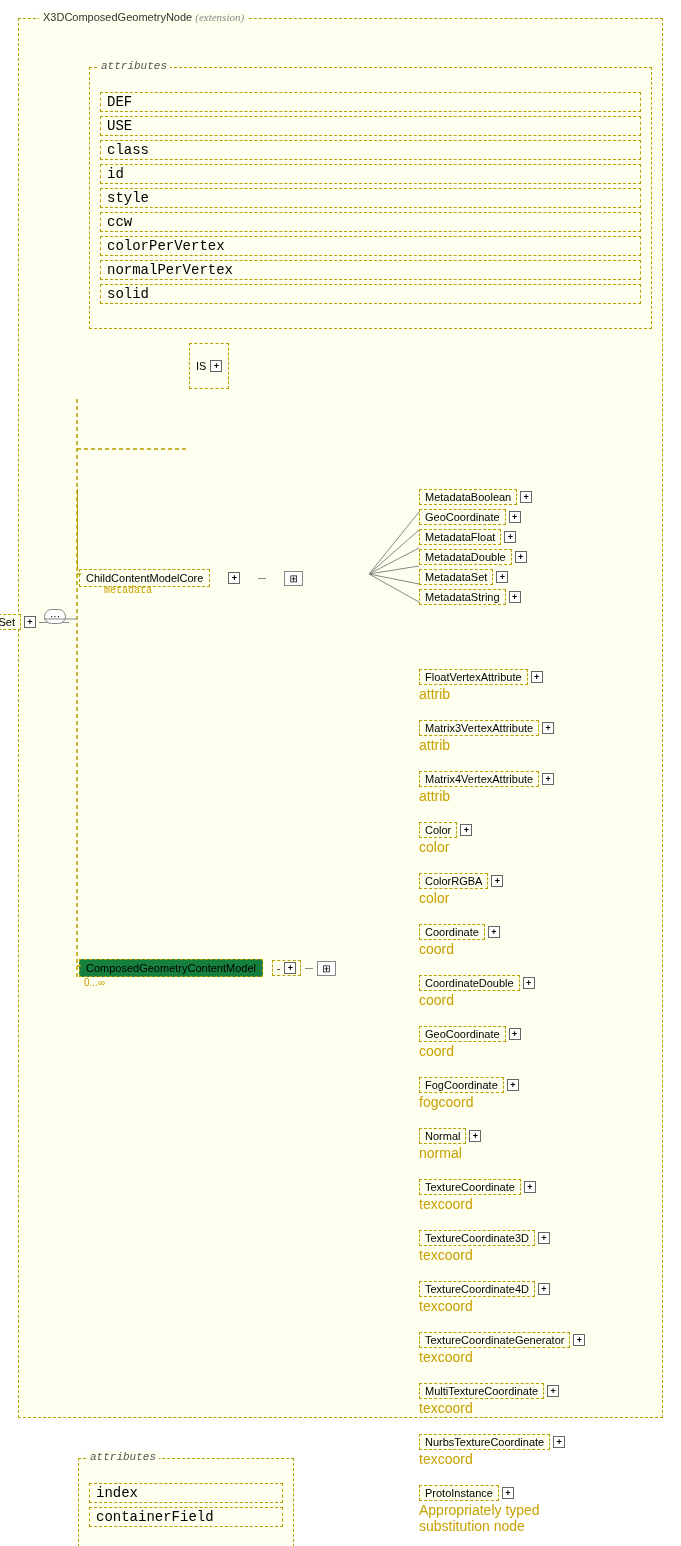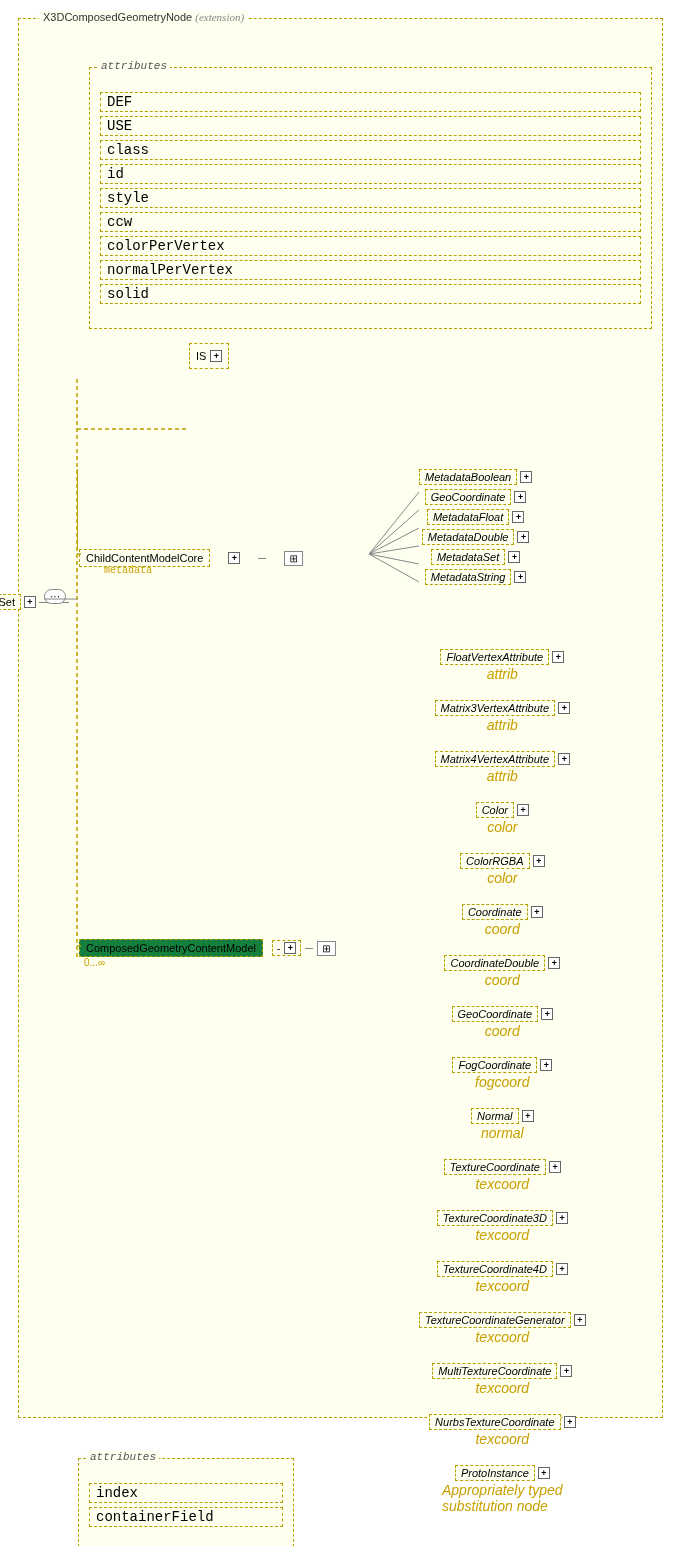--- a/index.html
+++ b/index.html
@@ -58,21 +58,21 @@
       margin: 2px 0;
       font-size: 14px;
       display: inline-block;
       width: 100%;
     }
     
     .is-node {
       display: inline-flex;
       align-items: center;
       border: 1.5px dashed #b8a000;
-      padding: 6px 6px;
+      padding: 16px 6px;
       font-size: 11px;
       gap: 4px;
       background: #fffff0;
     }
     .plus-box {
       border: 1px solid #666;
       width: 12px;
       height: 12px;
       display: inline-flex;
       align-items: center;
@@ -107,23 +107,22 @@
     svg.lines {
       position: absolute;
       top: 0; left: 0;
       width: 100%;
       height: 100%;
       pointer-events: none;
       overflow: visible;
     }
     .right-node-row {
       display: flex;
-      align-items: center;
+      align-items: flex-start;
       flex-direction: column;
-      font-style: italic;
     }
     .right-node-inner {
       display: flex;
       align-items: center;
       gap: 3px;
     }
   </style>
 </head>
 <body>
 

